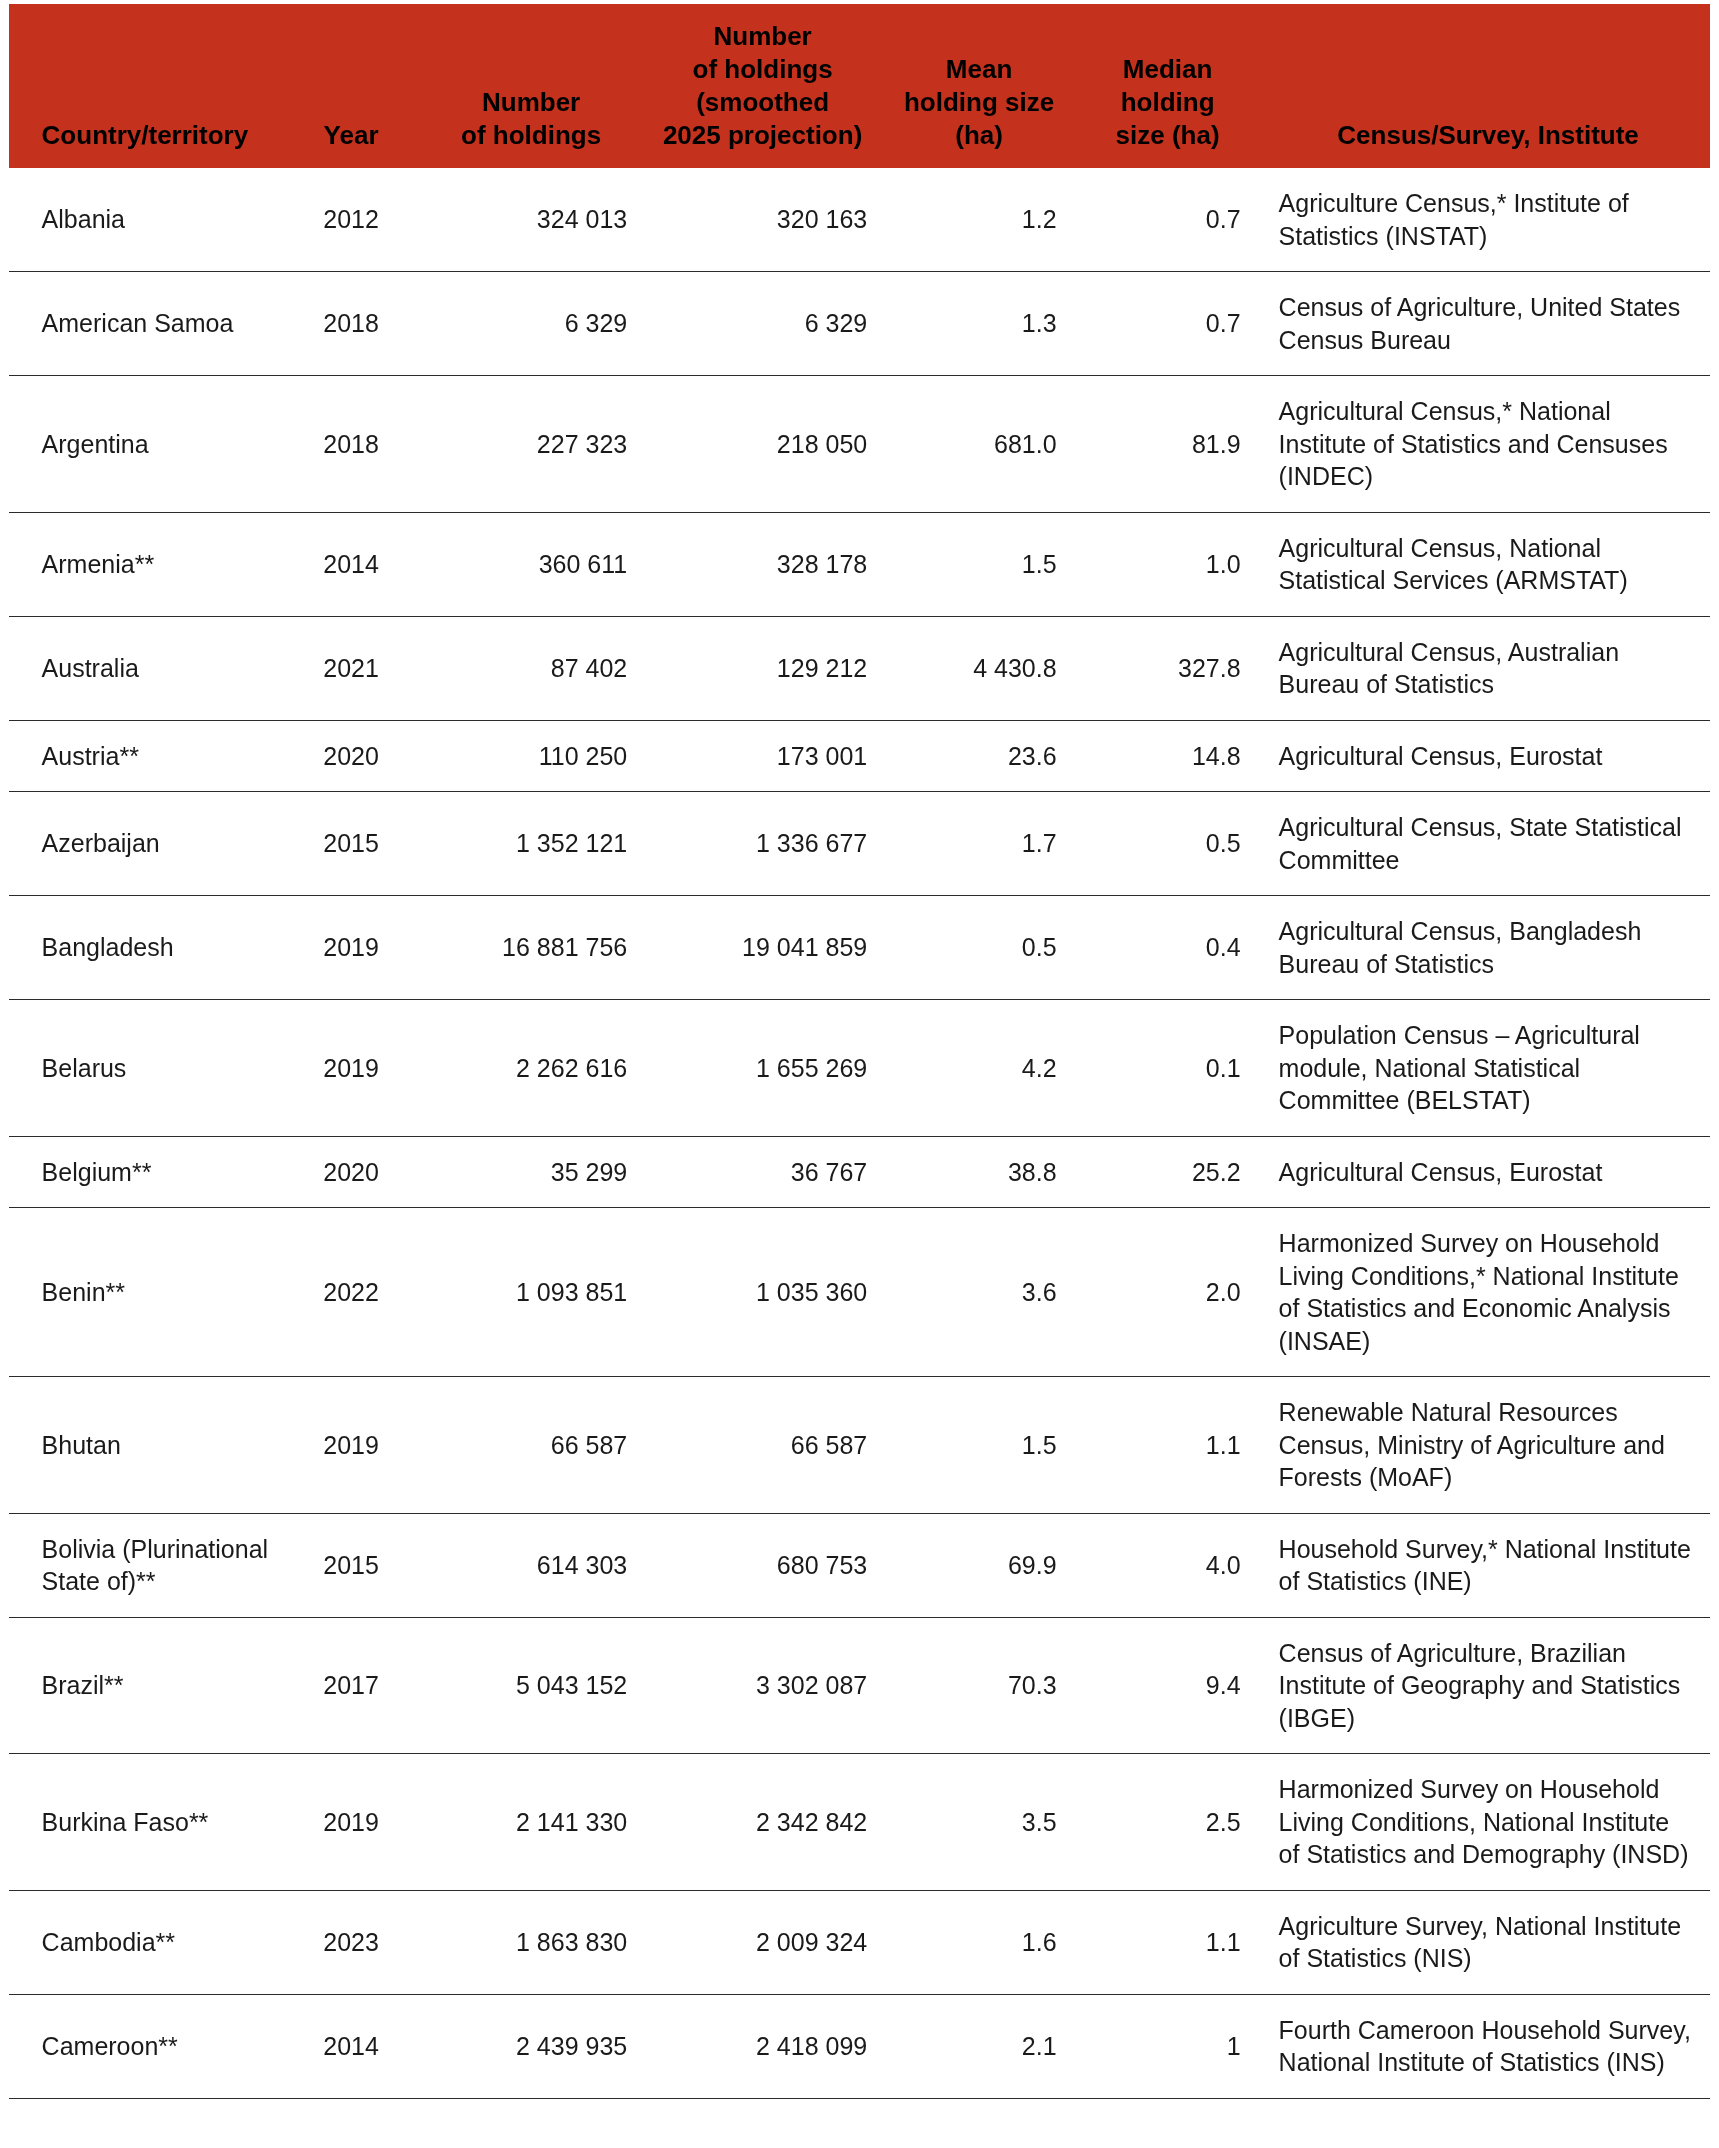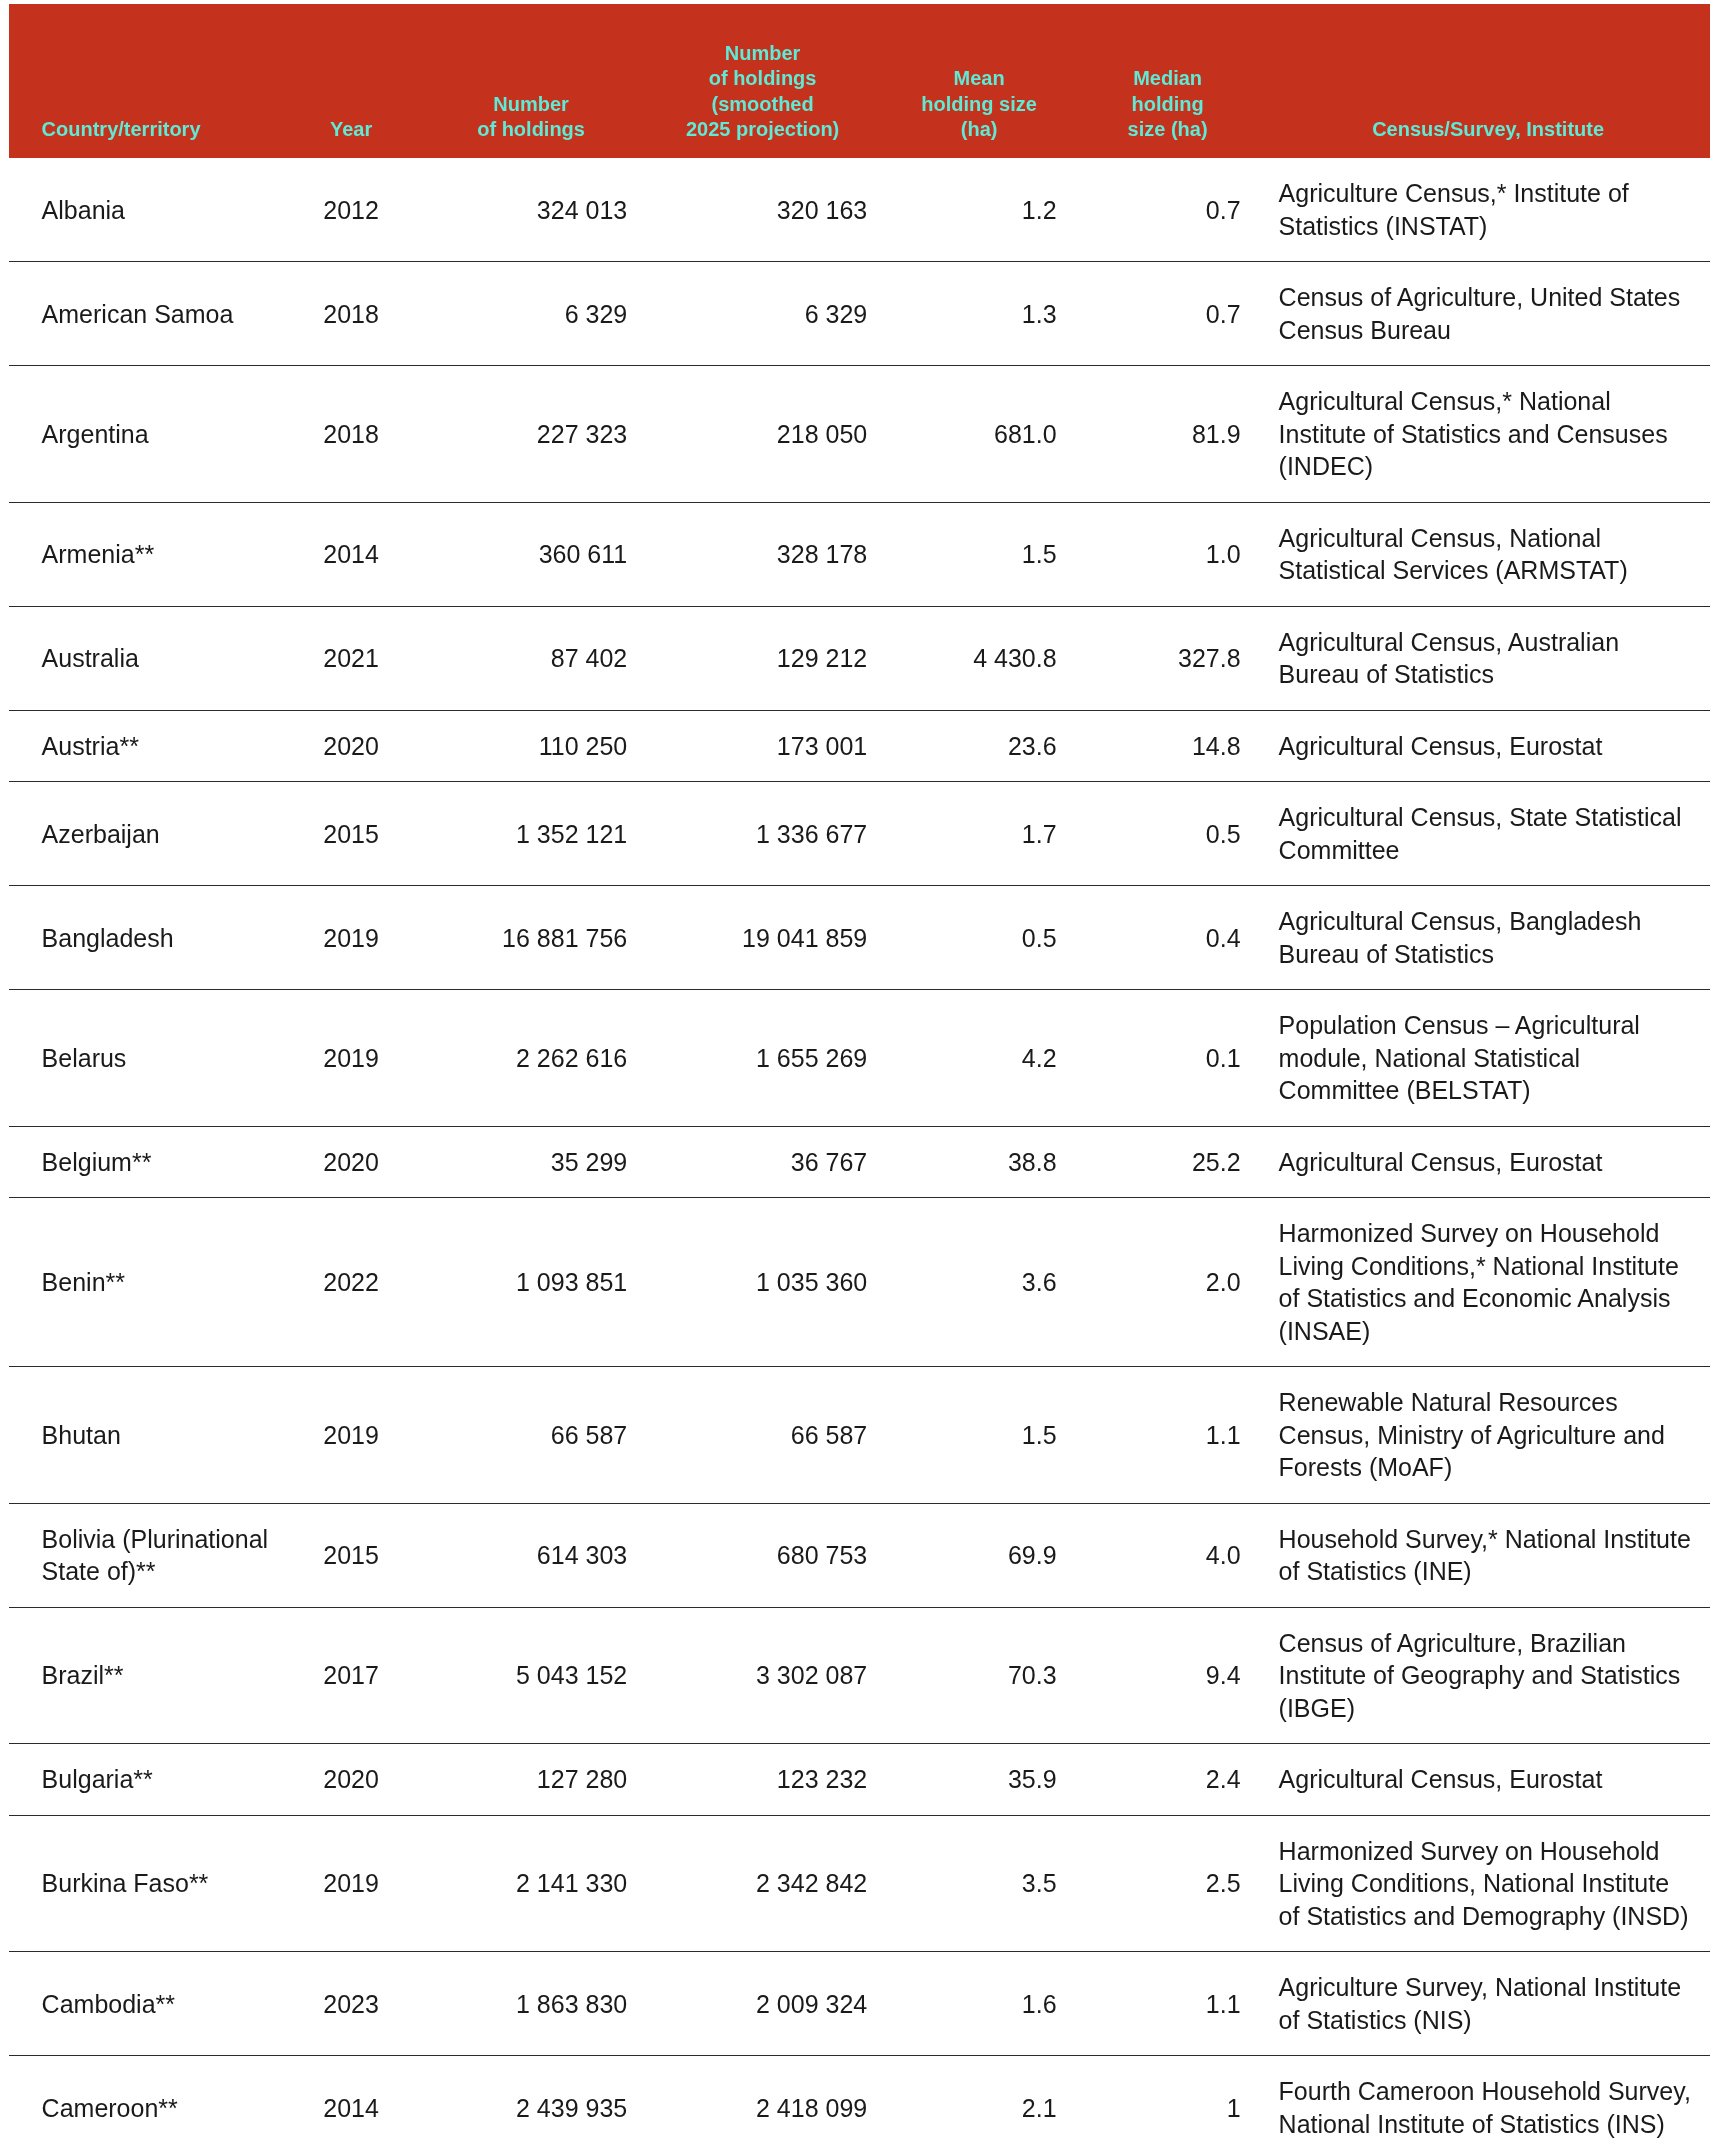--- a/index.html
+++ b/index.html
@@ -29,22 +29,22 @@
   col.c-year      { width: 137px; }
   col.c-num       { width: 223px; }
   col.c-numproj   { width: 240px; }
   col.c-mean      { width: 193px; }
   col.c-median    { width: 184px; }
   col.c-source    { width: 450px; }
 
   
   thead tr { background: #C4321E; }
   thead th {
-    color: #5eead4;
-    font-size: 20px;
+    color: #000000;
+    font-size: 26px;
     font-weight: bold;
     line-height: 1.28;
     padding: 15.4px 12px 15.4px 12px;
     vertical-align: bottom;
     border: 0;
     height: 154px;
   }
   th.h-country  { text-align: left;  padding-left: 33px; }
   th.h-year     { text-align: center; }
   th.h-num      { text-align: center; }
@@ -218,29 +218,20 @@
         <tr>
           <td class="d-country">Brazil**</td>
           <td class="d-year">2017</td>
           <td class="d-num">5 043 152</td>
           <td class="d-numproj">3 302 087</td>
           <td class="d-mean">70.3</td>
           <td class="d-median">9.4</td>
           <td class="d-source">Census of Agriculture, Brazilian Institute of Geography and Statistics (IBGE)</td>
         </tr>
         <tr>
-          <td class="d-country">Bulgaria**</td>
-          <td class="d-year">2020</td>
-          <td class="d-num">127 280</td>
-          <td class="d-numproj">123 232</td>
-          <td class="d-mean">35.9</td>
-          <td class="d-median">2.4</td>
-          <td class="d-source">Agricultural Census, Eurostat</td>
-        </tr>
-        <tr>
           <td class="d-country">Burkina Faso**</td>
           <td class="d-year">2019</td>
           <td class="d-num">2 141 330</td>
           <td class="d-numproj">2 342 842</td>
           <td class="d-mean">3.5</td>
           <td class="d-median">2.5</td>
           <td class="d-source">Harmonized Survey on Household Living Conditions, National Institute of Statistics and Demography (INSD)</td>
         </tr>
         <tr>
           <td class="d-country">Cambodia**</td>

